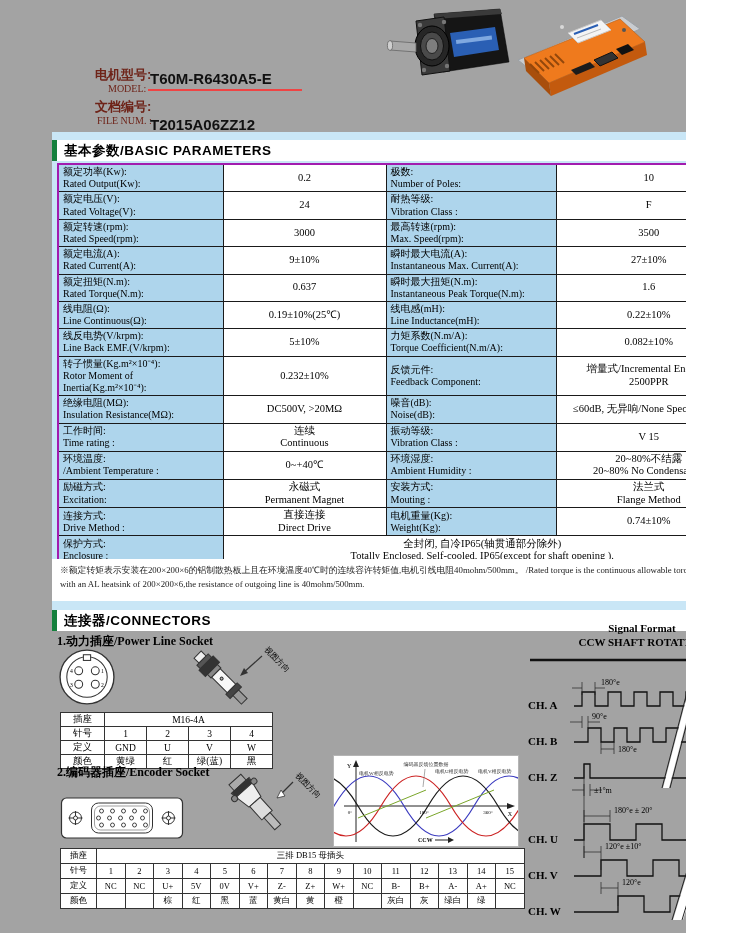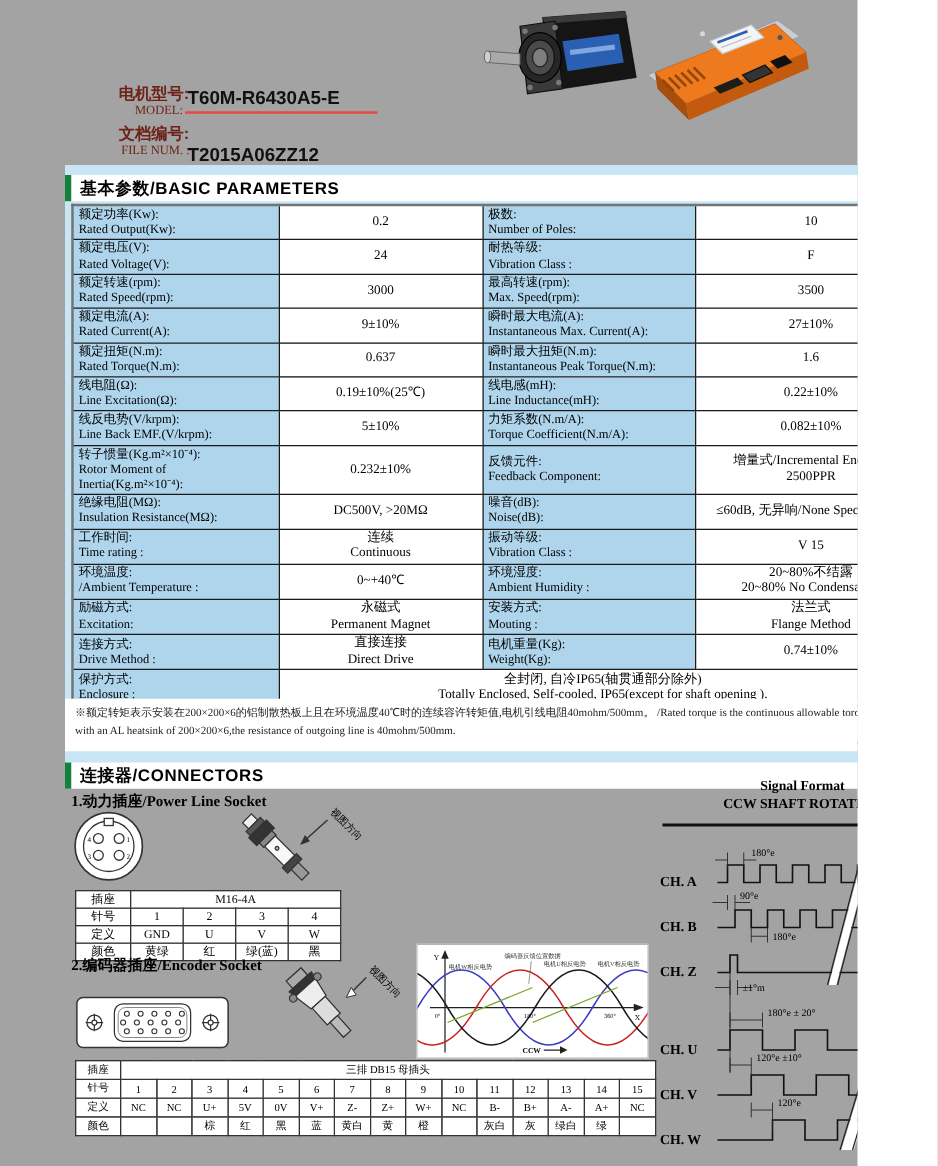--- a/index.html
+++ b/index.html
@@ -12,21 +12,21 @@
   .hval{font-weight:bold;font-size:15px;color:#111;border-bottom:2px solid #ef4444;
         width:150px;padding:0 2px 2px 2px;font-family:"Liberation Sans",sans-serif;}
   
   .blueband{left:52px;top:132px;width:698px;height:480px;background:#c9e6f6;}
   .bluegap{left:52px;top:601px;width:698px;height:9px;background:#c9e6f6;}
   .secstrip{left:52px;width:698px;height:21px;background:#fff;display:flex;align-items:center;
             border-left:5px solid #15803d;padding-left:7px;box-sizing:border-box;
             font-family:"Liberation Sans",sans-serif;font-weight:bold;font-size:13.5px;letter-spacing:.5px;}
   
   table{border-collapse:collapse;}
-  .params{left:57px;top:163px;width:684px;table-layout:fixed;border:2px solid #737373;}
+  .params{left:57px;top:163px;width:684px;table-layout:fixed;border:2px solid #a21caf;}
   .params td{border:1px solid #1a1a1a;white-space:pre-line;overflow:hidden;vertical-align:middle;}
   .params tr{height:26px;}
   .params tr.frow{height:29px;}
   .lbl{background:#aed5ec;font-size:10px;line-height:1.22;padding:1px 4px;}
   .val{background:#fff;text-align:center;font-size:10.5px;line-height:1.2;}
   
   .footnote{left:52px;top:559px;width:698px;height:42px;background:#fff;box-sizing:border-box;
             padding:4px 8px;font-size:8.8px;line-height:1.6;color:#222;}
   
   .subtitle{font-size:12px;font-weight:600;}
@@ -140,21 +140,21 @@
         <tr>
         <td class="lbl">额定扭矩(N.m):
 Rated Torque(N.m):</td>
         <td class="val">0.637</td>
         <td class="lbl">瞬时最大扭矩(N.m):
 Instantaneous Peak Torque(N.m):</td>
         <td class="val">1.6</td>
       </tr>
         <tr>
         <td class="lbl">线电阻(Ω):
-Line Excitation(Ω):</td>
+Line Continuous(Ω):</td>
         <td class="val">0.19±10%(25℃)</td>
         <td class="lbl">线电感(mH):
 Line Inductance(mH):</td>
         <td class="val">0.22±10%</td>
       </tr>
         <tr>
         <td class="lbl">线反电势(V/krpm):
 Line Back EMF.(V/krpm):</td>
         <td class="val">5±10%</td>
         <td class="lbl">力矩系数(N.m/A):

